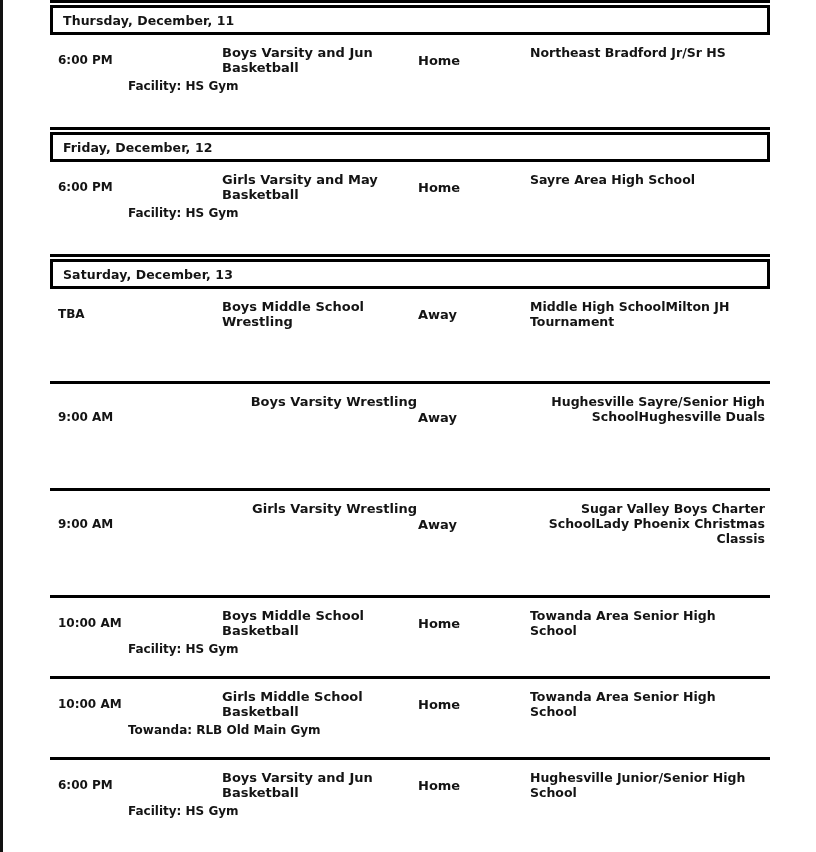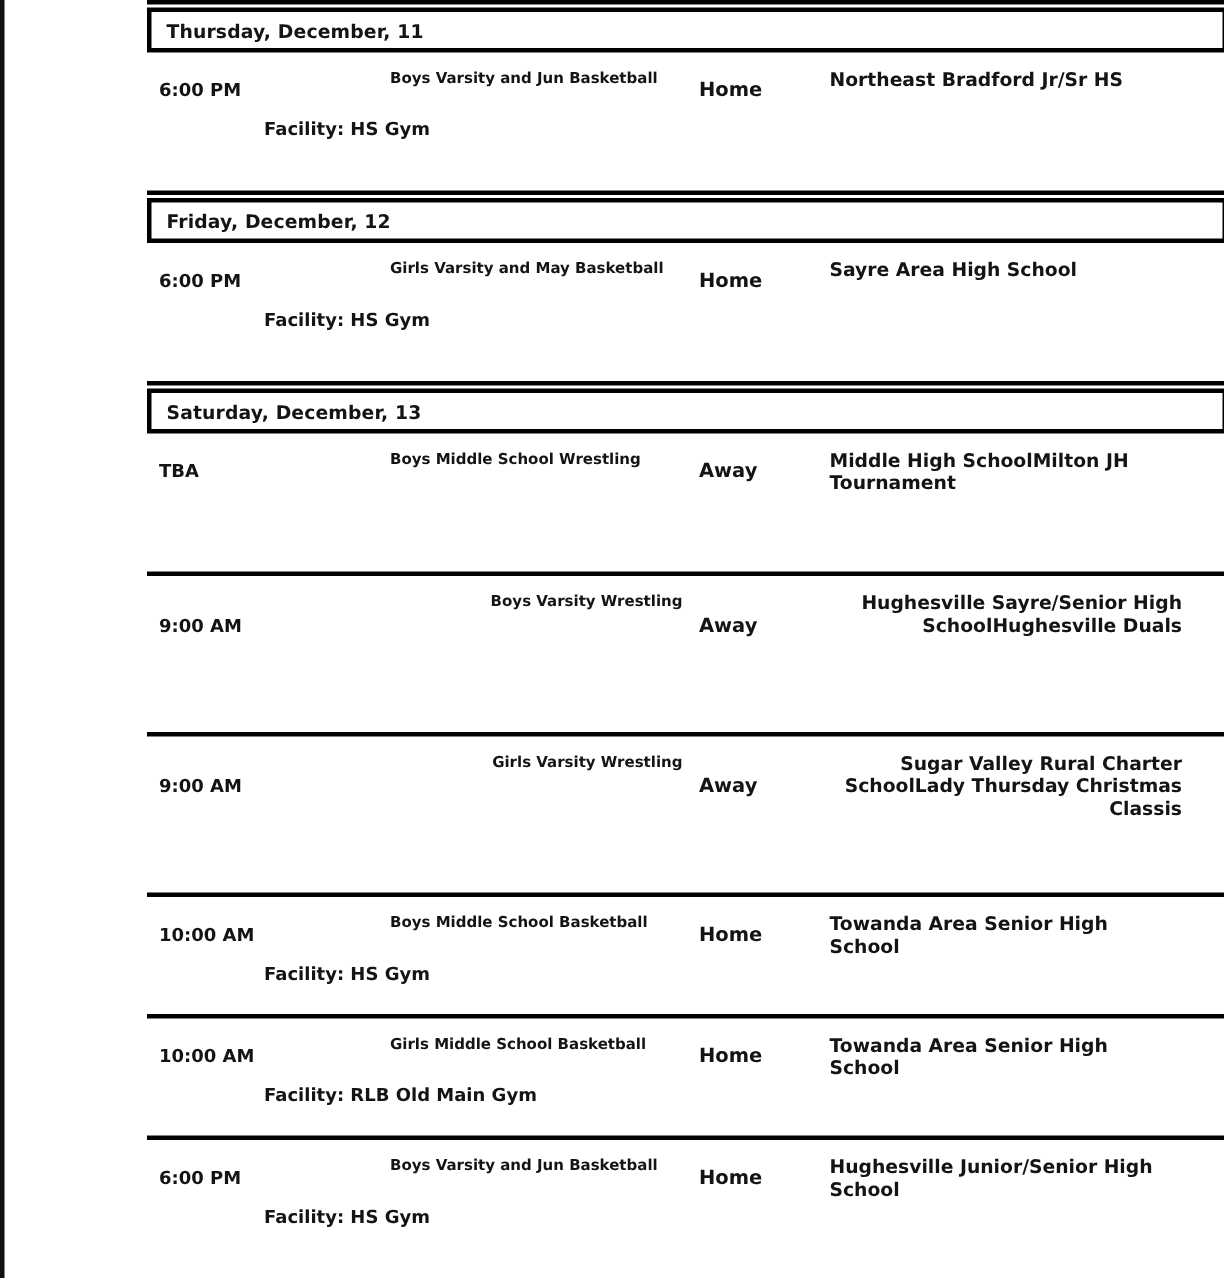--- a/index.html
+++ b/index.html
@@ -29,21 +29,20 @@
   .page {
     position: absolute;
     left: 0;
     top: 0;
     width: 816px;
   }
 
   
   .day-group {
     position: relative;
-    padding-left: 48px;
   }
 
   
   .day-rule {
     margin: 0 0 2px 50px;
     width: 720px;
     height: 3px;
     background: #000000;
   }
 
@@ -91,38 +90,38 @@
   .c-time {
     position: absolute;
     left: 8px;
     top: 0;
     width: 150px;
     font-size: 12px;
     font-weight: bold;
   }
   .c-event {
     position: absolute;
-    left: 162px;
+    left: 172px;
     top: 0;
     width: 195px;
-    font-size: 10px;
+    font-size: 13px;
     font-weight: bold;
     line-height: 15px;
   }
   .c-site {
     position: absolute;
     left: 368px;
     top: 0;
     width: 100px;
     font-size: 13px;
     font-weight: bold;
   }
   .c-opponent {
     position: absolute;
-    left: 455px;
+    left: 480px;
     top: 0;
     width: 235px;
     font-size: 12.5px;
     font-weight: bold;
     line-height: 15px;
   }
 
   .lines-2 .c-time,
   .lines-2 .c-site { top: 18px; }
   .lines-2 .c-event,
@@ -211,21 +210,21 @@
           </div>
         </div>
       </div>
       <div class="event">
         <div class="event-rule"></div>
         <div class="event-body" style="min-height: 104px;">
           <div class="cols lines-3">
             <div class="c-time">9:00 AM</div>
             <div class="c-event">Girls Varsity Wrestling</div>
             <div class="c-site">Away</div>
-            <div class="c-opponent">Sugar Valley Rural Charter SchoolLady Thursday Christmas Classis</div>
+            <div class="c-opponent">Sugar Valley Boys Charter SchoolLady Phoenix Christmas Classis</div>
           </div>
         </div>
       </div>
       <div class="event">
         <div class="event-rule"></div>
         <div class="event-body" style="min-height: 78px;">
           <div class="cols lines-2">
             <div class="c-time">10:00 AM</div>
             <div class="c-event">Boys Middle School Basketball</div>
             <div class="c-site">Home</div>
@@ -236,21 +235,21 @@
       </div>
       <div class="event">
         <div class="event-rule"></div>
         <div class="event-body" style="min-height: 78px;">
           <div class="cols lines-2">
             <div class="c-time">10:00 AM</div>
             <div class="c-event">Girls Middle School Basketball</div>
             <div class="c-site">Home</div>
             <div class="c-opponent">Towanda Area Senior High School</div>
           </div>
-          <div class="facility" style="top: 44px;">Facility: RLB Old Main Gym</div>
+          <div class="facility" style="top: 44px;">Towanda: RLB Old Main Gym</div>
         </div>
       </div>
       <div class="event">
         <div class="event-rule"></div>
         <div class="event-body" style="min-height: 78px;">
           <div class="cols lines-2">
             <div class="c-time">6:00 PM</div>
             <div class="c-event">Boys Varsity and Jun Basketball</div>
             <div class="c-site">Home</div>
             <div class="c-opponent">Hughesville Junior/Senior High School</div>

